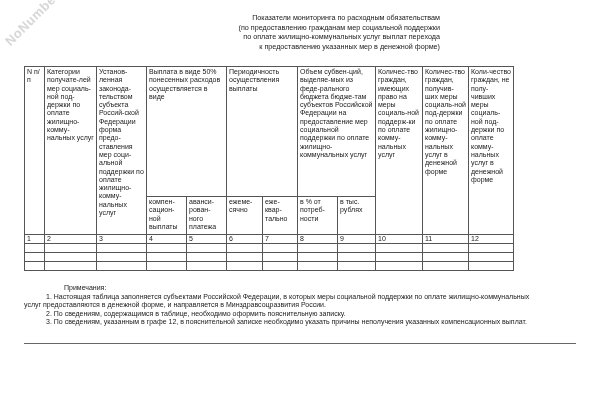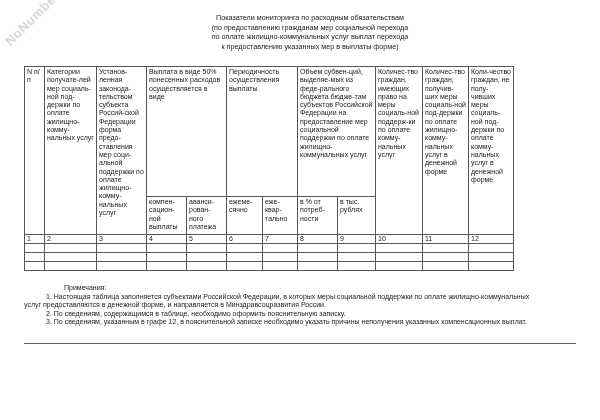--- a/index.html
+++ b/index.html
@@ -3,21 +3,21 @@
 <meta charset="utf-8">
 <style>
   html, body { margin: 0; padding: 0; background: #ffffff; }
   body { width: 600px; height: 420px; position: relative; overflow: hidden;
          font-family: "Liberation Sans", sans-serif; color: #1a1a1a; }
   .watermark { position: absolute; left: 2px; top: 38px; transform: rotate(-45deg);
                transform-origin: left top; font-size: 13px; font-weight: bold;
                color: #d7d7d7; letter-spacing: 0.5px; white-space: nowrap; }
   .title { position: absolute; left: 180px; top: 13px; width: 260px;
            text-align: center; font-size: 7.2px; line-height: 9.6px; }
-  .title div { white-space: nowrap; }
+  .title div { white-space: nowrap; text-align: right; }
   table.grid { position: absolute; left: 24px; top: 66px; border-collapse: collapse;
                table-layout: fixed; }
   table.grid td { border: 1px solid #555; vertical-align: top; padding: 1px 2px;
                   font-size: 7px; line-height: 8.3px; overflow: hidden; }
   table.grid tr.numrow td { height: 8px; padding: 0 2px; line-height: 8px; }
   table.grid tr.datarow td { height: 8px; padding: 0; }
   .notes { position: absolute; left: 24px; top: 284px; width: 560px;
            font-size: 7px; line-height: 8.6px; }
   .notes .p { white-space: nowrap; }
   .notes .indent { padding-left: 22px; }
@@ -25,23 +25,23 @@
   .bottom-rule { position: absolute; left: 24px; top: 343px; width: 552px;
                  height: 0; border-top: 1px solid #666; }
 </style>
 </head>
 <body>
 
 <div class="watermark">NoNumber.ru</div>
 
 <div class="title">
   <div>Показатели мониторинга по расходным обязательствам</div>
-  <div>(по предоставлению гражданам мер социальной перехода</div>
+  <div>(по предоставлению гражданам мер социальной поддержки</div>
   <div>по оплате жилищно-коммунальных услуг выплат перехода</div>
-  <div>к предоставлению указанных мер в выплаты форме)</div>
+  <div>к предоставлению указанных мер в денежной форме)</div>
 </div>
 
 <table class="grid">
   <colgroup>
     <col style="width:20px">
       <col style="width:52px">
       <col style="width:50px">
     <col style="width:40px">
       <col style="width:40px">
     <col style="width:36px">

